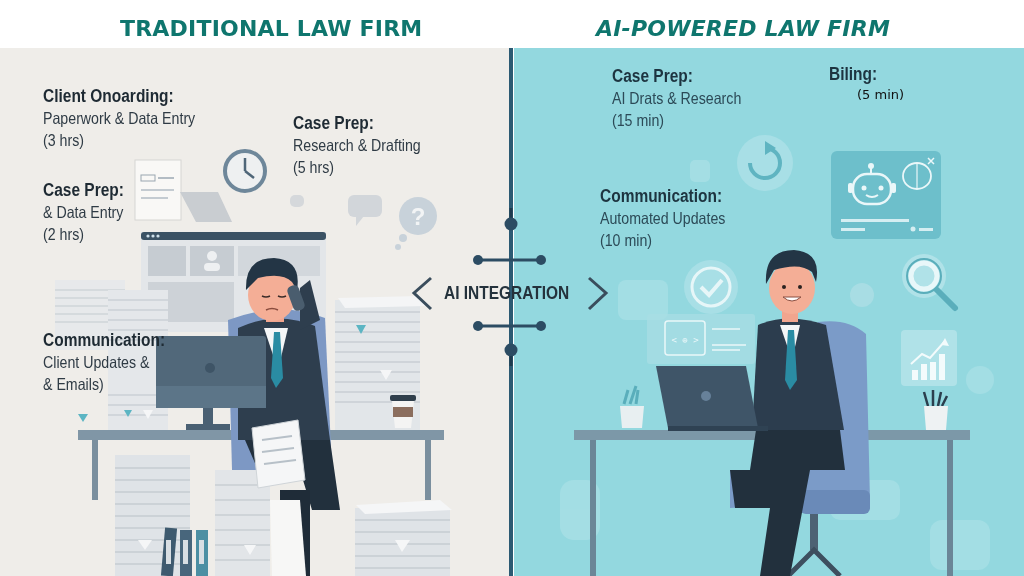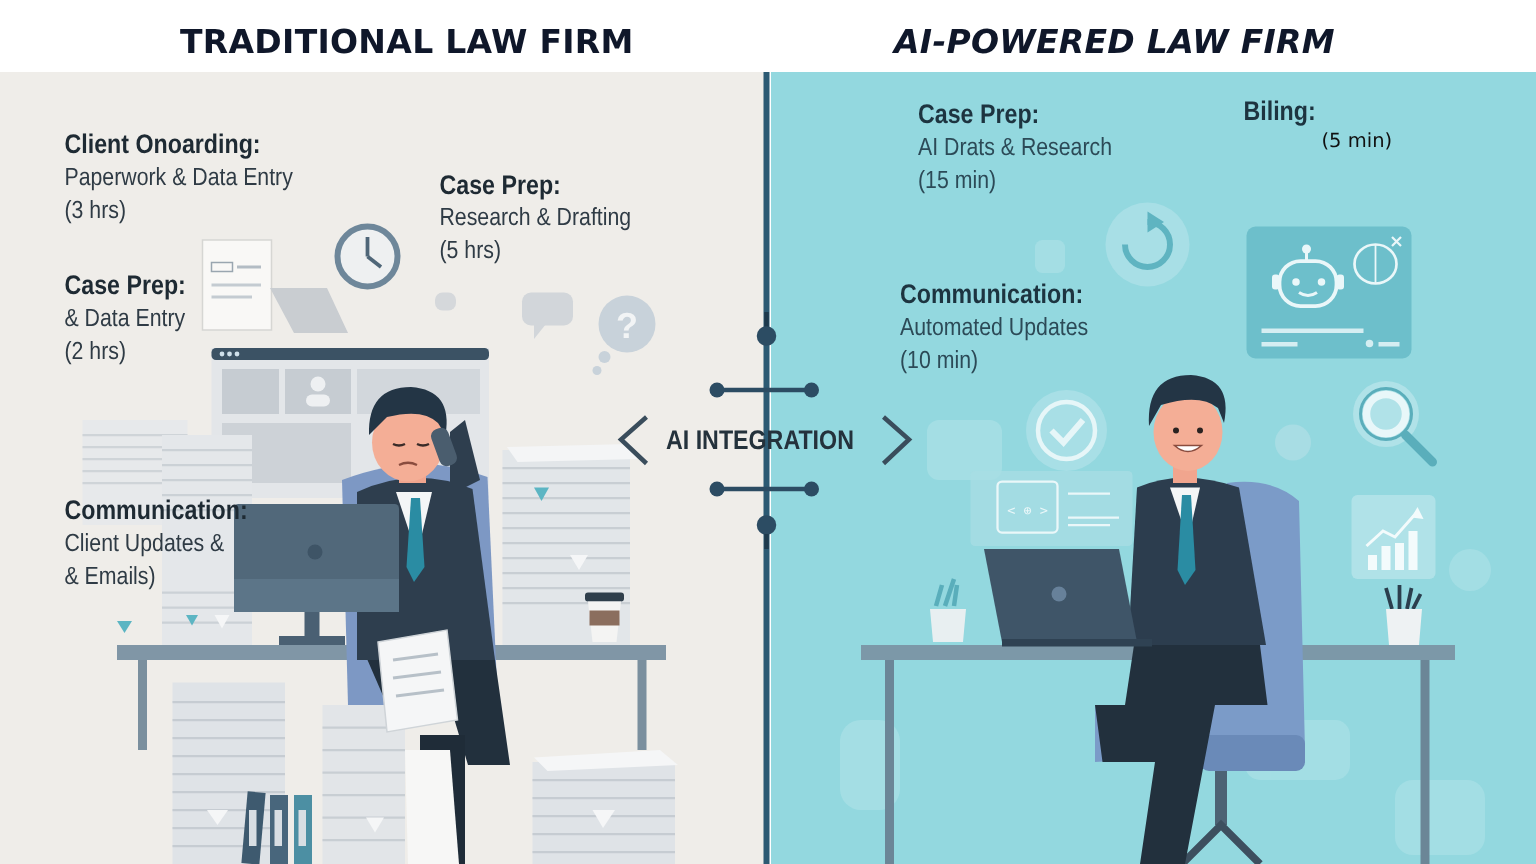--- a/index.html
+++ b/index.html
@@ -1,19 +1,19 @@
 <!DOCTYPE html>
 <html><head>
 <meta charset="utf-8">
 <style>
   * { box-sizing: border-box; margin: 0; padding: 0; }
   html, body { width: 1024px; height: 576px; overflow: hidden; background: #ffffff; }
   body { position: relative; font-family: "Liberation Sans", sans-serif; }
 
-  .title { position: absolute; top: 16px; font-family: "DejaVu Sans", sans-serif; font-weight: bold; font-size: 22px; color: #0f172a; letter-spacing: 0.2px; }
+  .title { position: absolute; top: 16px; font-family: "DejaVu Sans", sans-serif; font-weight: bold; font-size: 22px; color: #0f766e; letter-spacing: 0.2px; }
   #title-left { left: 120px; }
   #title-right { left: 596px; font-style: italic; }
 
   .panel { position: absolute; top: 48px; height: 528px; overflow: hidden; }
   #panel-left { left: 0; width: 510px; background: #efede9; }
   #panel-right { left: 514px; width: 510px; background: #93d8df; }
   #divider { position: absolute; top: 48px; left: 509px; width: 4px; height: 528px; background: #2c5a73; }
 
   .blk { position: absolute; color: #2f3b45; font-family: "Liberation Sans", sans-serif; }
   .blk .h { font-weight: bold; font-size: 18px; color: #1e2a33; transform: scaleX(0.86); transform-origin: left; white-space: nowrap; display: block; }
@@ -364,20 +364,20 @@
 <div class="ai-label">AI INTEGRATION</div>
 
 <div class="blk right" style="left:612px; top:66px;">
   <span class="h">Case Prep:</span>
   <span class="l">AI Drats &amp; Research</span>
   <span class="l">(15 min)</span>
 </div>
 
 <div class="blk right billing" style="left:829px; top:64px;">
   <span class="h">Biling:</span>
-  <span class="l" style="margin-left:52px; line-height:20px;">(5 min)</span>
+  <span class="l" style="margin-left:28px; line-height:20px;">(5 min)</span>
 </div>
 
 <div class="blk right" style="left:600px; top:186px;">
   <span class="h">Communication:</span>
   <span class="l">Automated Updates</span>
   <span class="l">(10 min)</span>
 </div>
 
 </body></html>

